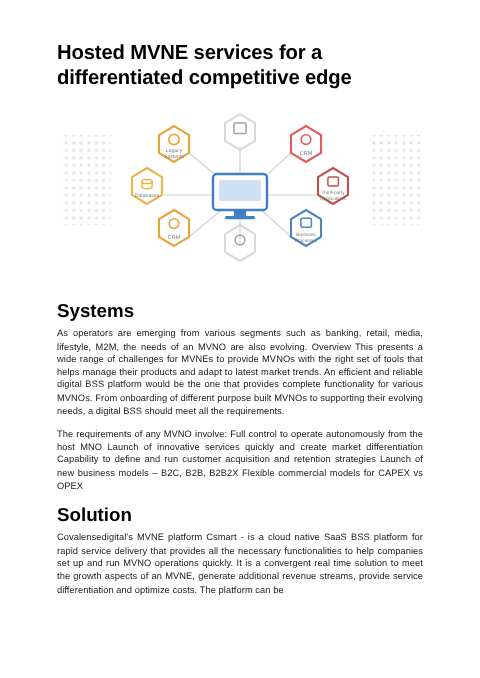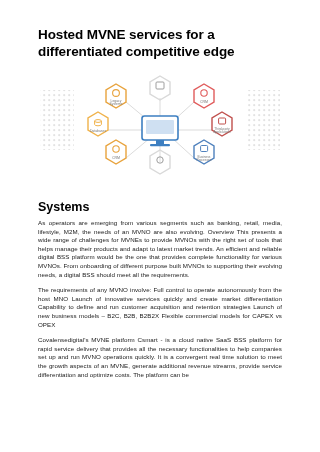--- a/index.html
+++ b/index.html
@@ -142,15 +142,16 @@
         <text x="166" y="83.5" font-family="Liberation Sans, sans-serif" font-size="3.2" fill="#7a7a7a" text-anchor="middle">Business</text>
         <text x="166" y="87.2" font-family="Liberation Sans, sans-serif" font-size="3.2" fill="#7a7a7a" text-anchor="middle">Processes</text>
       </g>
     </svg>
   </div>
 
   <h2 class="section-heading">Systems</h2>
   <p class="body-text">As operators are emerging from various segments such as banking, retail, media, lifestyle, M2M, the needs of an MVNO are also evolving. Overview This presents a wide range of challenges for MVNEs to provide MVNOs with the right set of tools that helps manage their products and adapt to latest market trends. An efficient and reliable digital BSS platform would be the one that provides complete functionality for various MVNOs. From onboarding of different purpose built MVNOs to supporting their evolving needs, a digital BSS should meet all the requirements.</p>
   <p class="body-text">The requirements of any MVNO involve: Full control to operate autonomously from the host MNO Launch of innovative services quickly and create market differentiation Capability to define and run customer acquisition and retention strategies Launch of new business models – B2C, B2B, B2B2X Flexible commercial models for CAPEX vs OPEX</p>
 
+  <h2 class="section-heading">Solution</h2>
   <p class="body-text">Covalensedigital's MVNE platform Csmart - is a cloud native SaaS BSS platform for rapid service delivery that provides all the necessary functionalities to help companies set up and run MVNO operations quickly. It is a convergent real time solution to meet the growth aspects of an MVNE, generate additional revenue streams, provide service differentiation and optimize costs. The platform can be</p>
 
 </div>
 
 </body></html>

